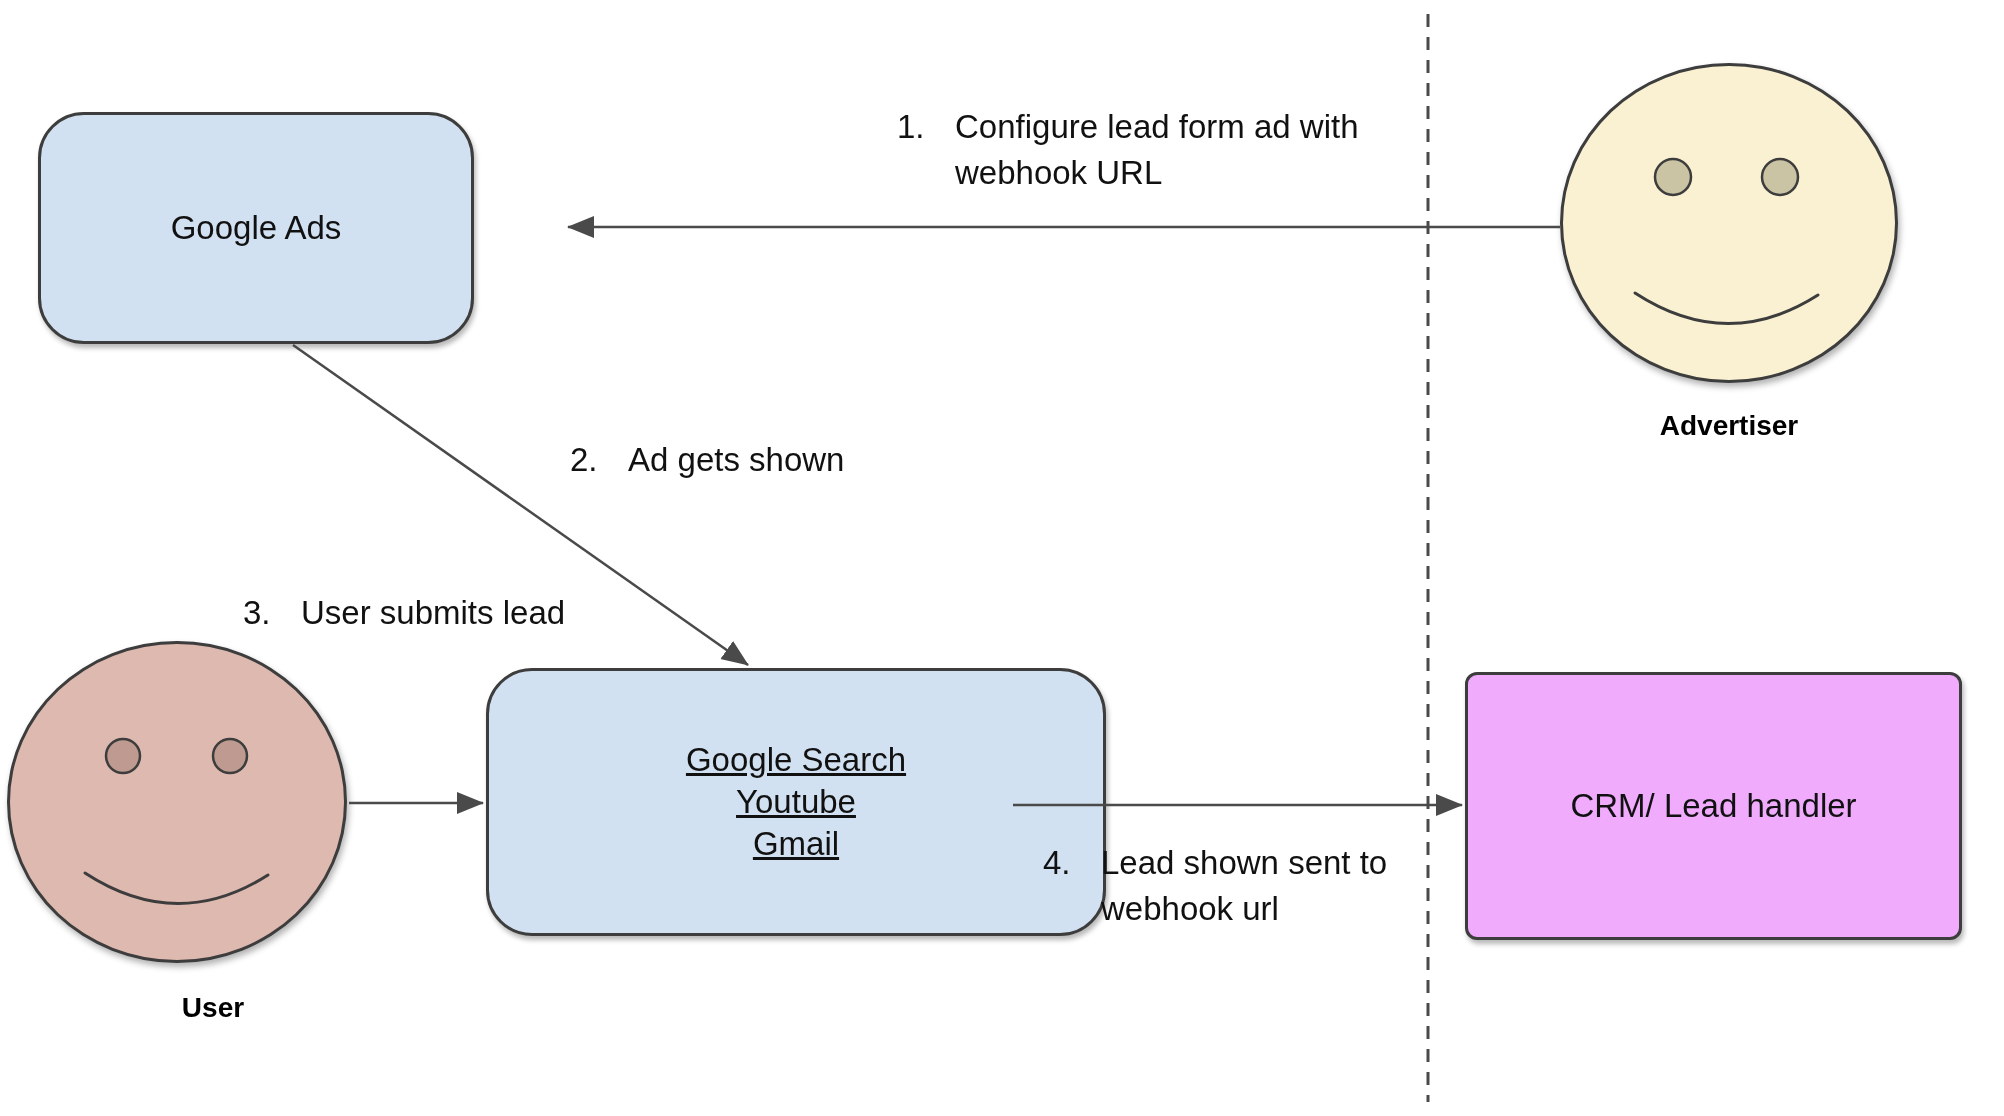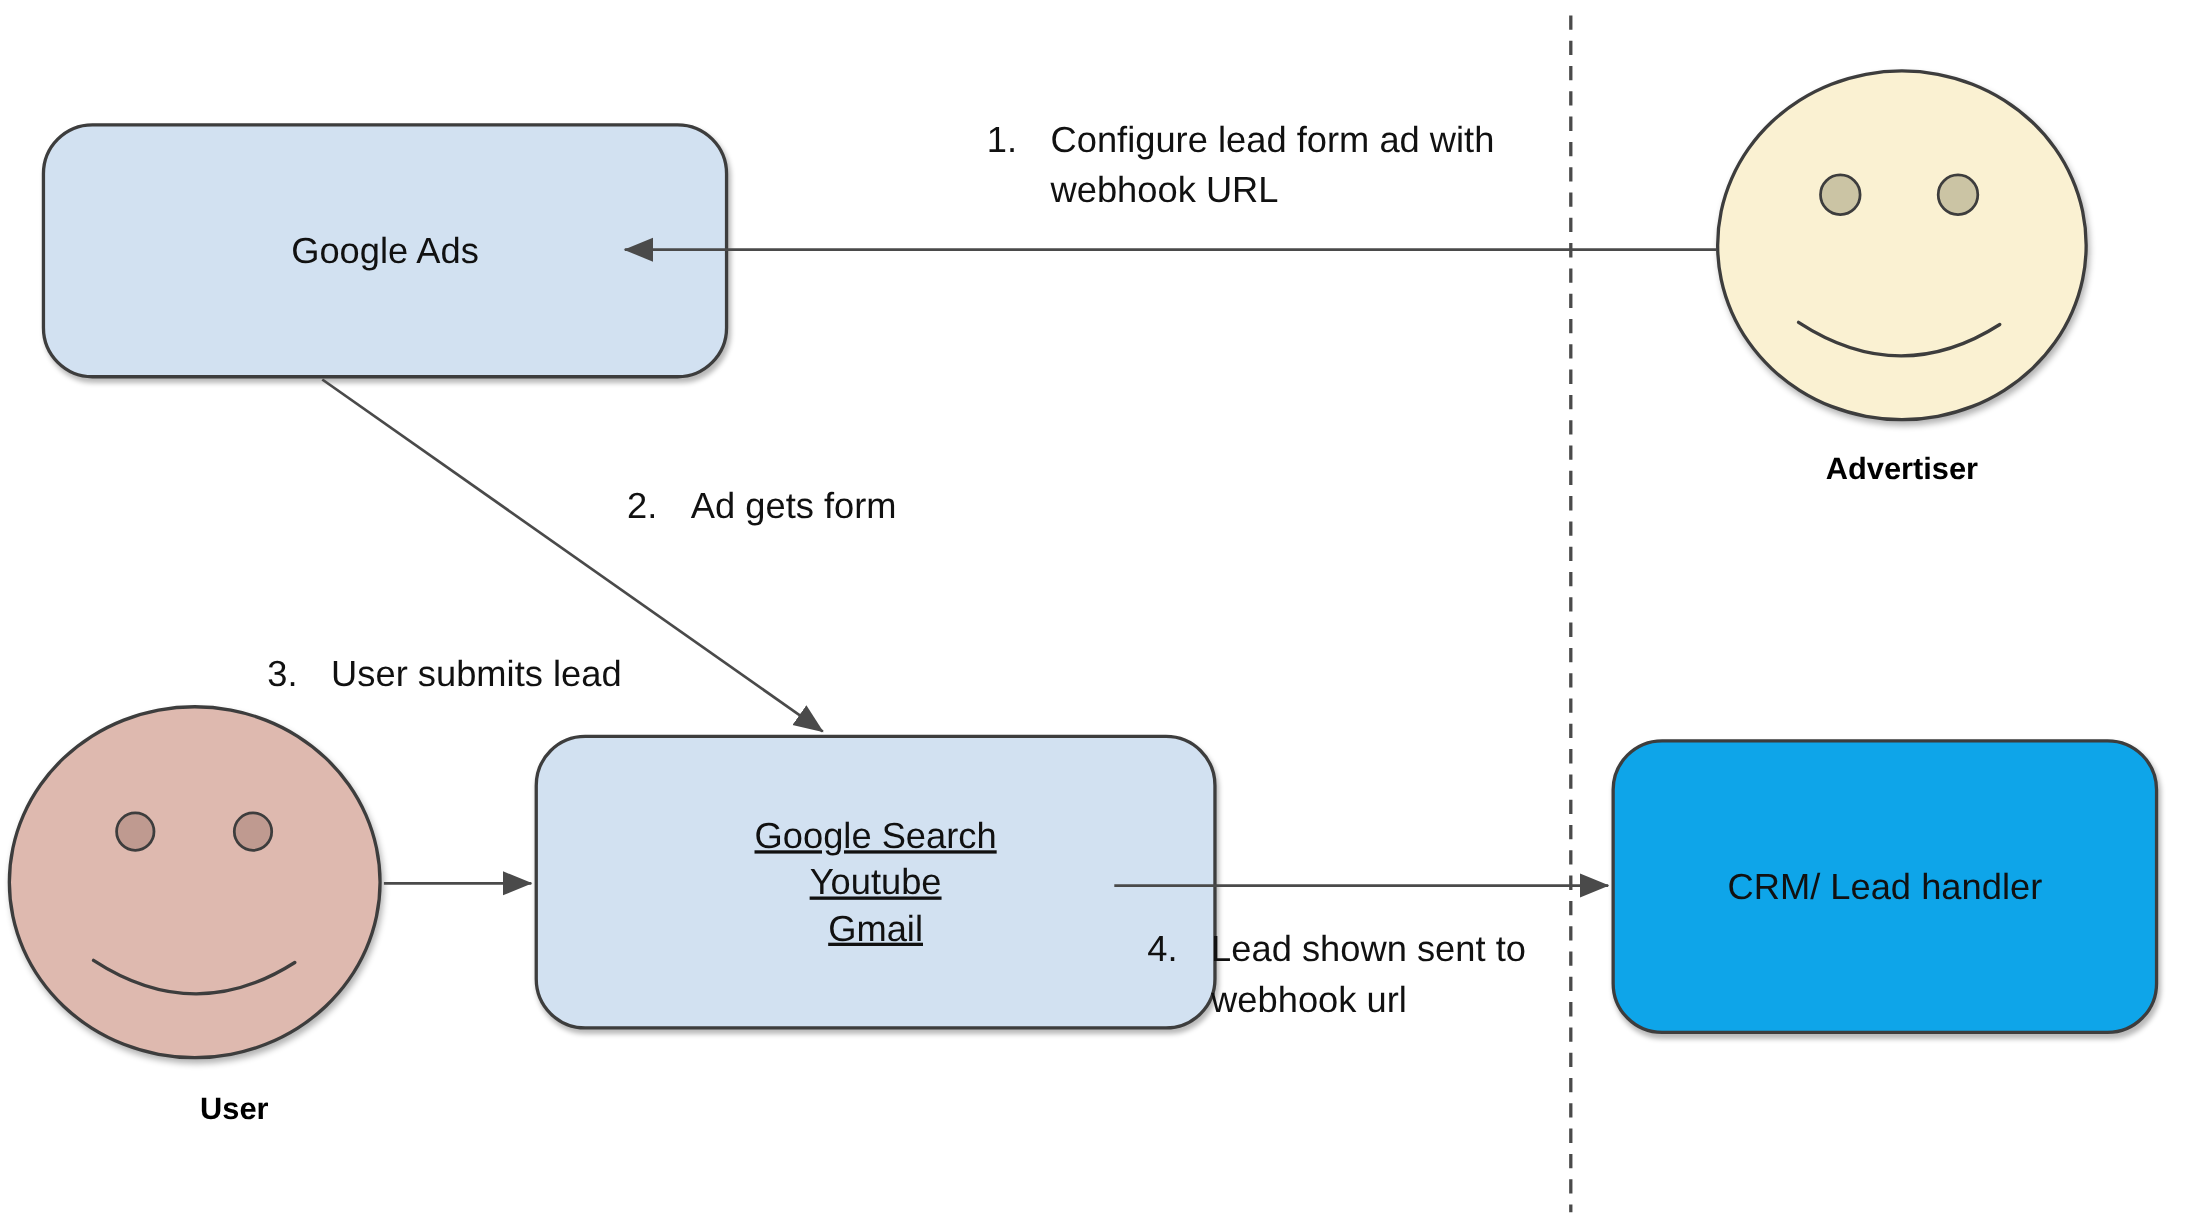--- a/index.html
+++ b/index.html
@@ -11,21 +11,21 @@
     position:absolute;
     border:3px solid #3d3d3d;
     border-radius:46px;
     background:#d2e1f1;
     box-shadow:2px 4px 5px rgba(0,0,0,0.28);
     display:flex;align-items:center;justify-content:center;
     text-align:center;
     font-size:33px;line-height:42px;color:#111;
     box-sizing:border-box;
   }
-  .node.yellow{background:#0ea5e9;}
+  .node.yellow{background:#f0abfc;border-radius:12px;}
 
   
   .face{
     position:absolute;
     border:3px solid #3d3d3d;
     border-radius:50%;
     box-shadow:2px 4px 6px rgba(0,0,0,0.30);
     box-sizing:border-box;
   }
   .face svg{position:absolute;left:-3px;top:-3px;}
@@ -49,21 +49,21 @@
   .step .num{width:58px;flex:0 0 58px;}
   .step .txt span{display:block;}
 
   .overlay{position:absolute;left:0;top:0;pointer-events:none;}
 </style>
 </head>
 <body>
 
 <div class="canvas">
 
-  <div class="node" style="left:38px;top:112px;width:624px;height:232px;">
+  <div class="node" style="left:38px;top:112px;width:436px;height:232px;">
     <span>Google Ads</span>
   </div>
 
   <div class="node" style="left:486px;top:668px;width:620px;height:268px;text-decoration:underline;">
     <div>
       <span style="display:block">Google Search</span>
       <span style="display:block">Youtube</span>
       <span style="display:block">Gmail</span>
     </div>
   </div>
@@ -94,21 +94,21 @@
     <span class="num">1.</span>
     <span class="txt">
       <span>Configure lead form ad with</span>
       <span>webhook URL</span>
     </span>
   </div>
 
   <div class="step" style="left:570px;top:437px;">
     <span class="num">2.</span>
     <span class="txt">
-      <span>Ad gets form</span>
+      <span>Ad gets shown</span>
     </span>
   </div>
 
   <div class="step" style="left:243px;top:590px;">
     <span class="num">3.</span>
     <span class="txt">
       <span>User submits lead</span>
     </span>
   </div>
 

